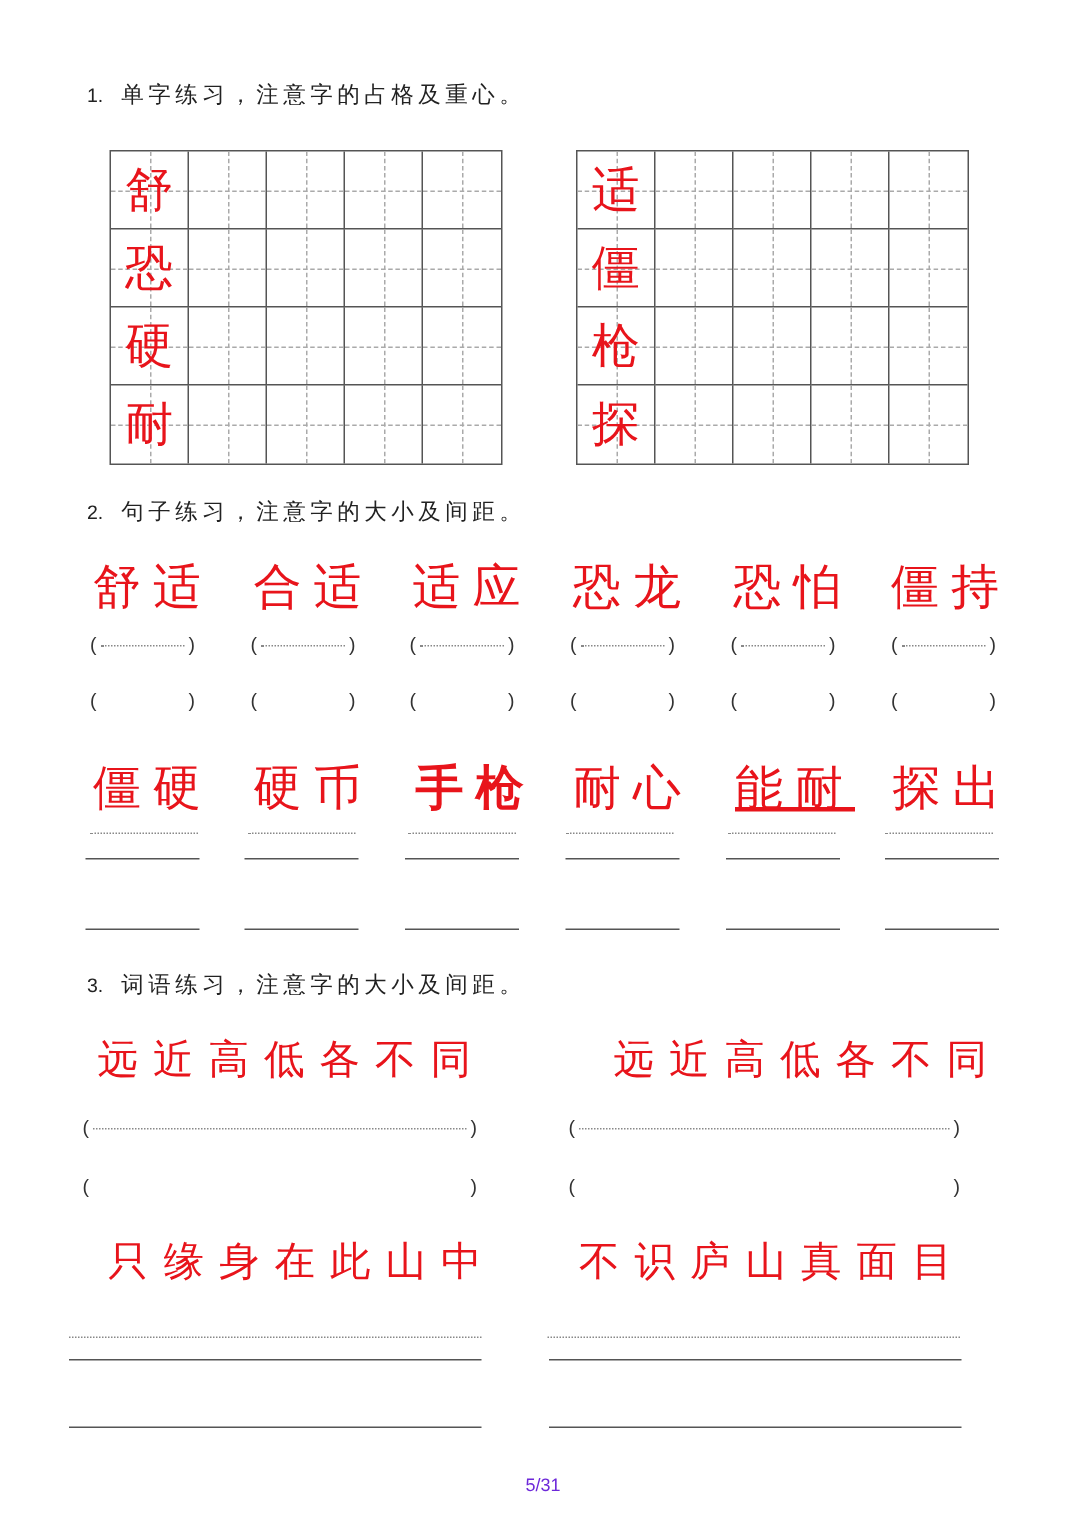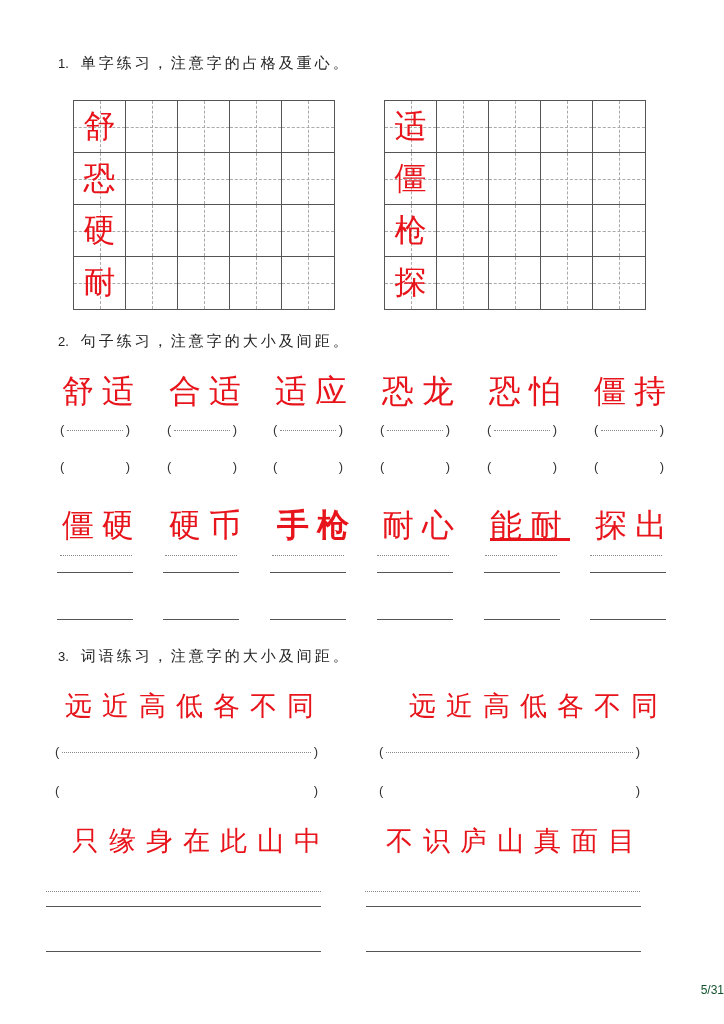--- a/index.html
+++ b/index.html
@@ -19,22 +19,22 @@
               color:#e8141b; font-family:"DejaVu Serif", serif; font-size:32px; z-index:1; }
   .red { color:#e8141b; font-family:"DejaVu Serif", serif; }
   .word { position:absolute; width:76px; font-size:32px; letter-spacing:8px; white-space:nowrap; }
   .paren { position:absolute; width:70px; height:16px; font-family:"Liberation Sans", sans-serif; font-size:13px; color:#333; }
   .paren .l { position:absolute; left:0; top:0; }
   .paren .r { position:absolute; right:0; top:0; }
   .paren .dots { position:absolute; left:7px; right:7px; top:8px; border-top:1px dotted #888; }
   .dotline { position:absolute; border-top:1px dotted #888; height:0; }
   .solid { position:absolute; border-top:1.5px solid #555; height:0; }
   .sentence { position:absolute; font-size:27px; letter-spacing:10px; white-space:nowrap; }
-  .pagenum { position:absolute; top:983px; left:0; width:724px; text-align:right;
-             font-family:"Liberation Sans", sans-serif; font-size:12px; color:#14532d; }
+  .pagenum { position:absolute; top:983px; left:0; width:724px; text-align:center;
+             font-family:"Liberation Sans", sans-serif; font-size:12px; color:#6d28d9; }
 </style>
 </head>
 <body>
 
 <div class="title" style="top:54px;">
   <span class="num">1.</span><span>单字练习，注意字的占格及重心。</span>
 </div>
 
 <div class="grid" style="left:73px;">
   <div class="cell">

